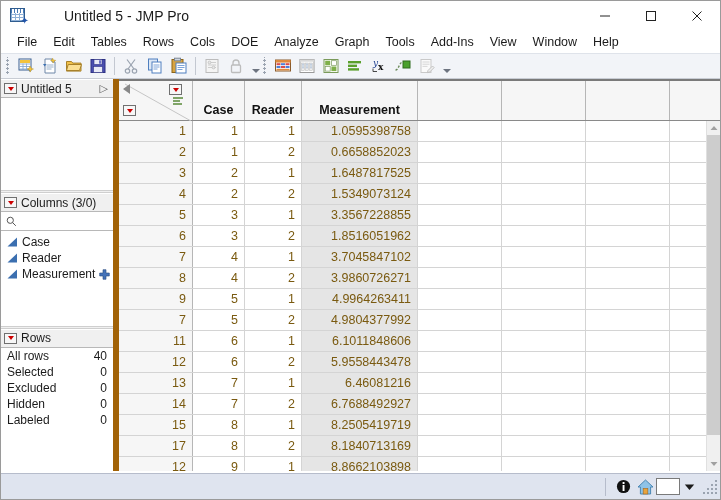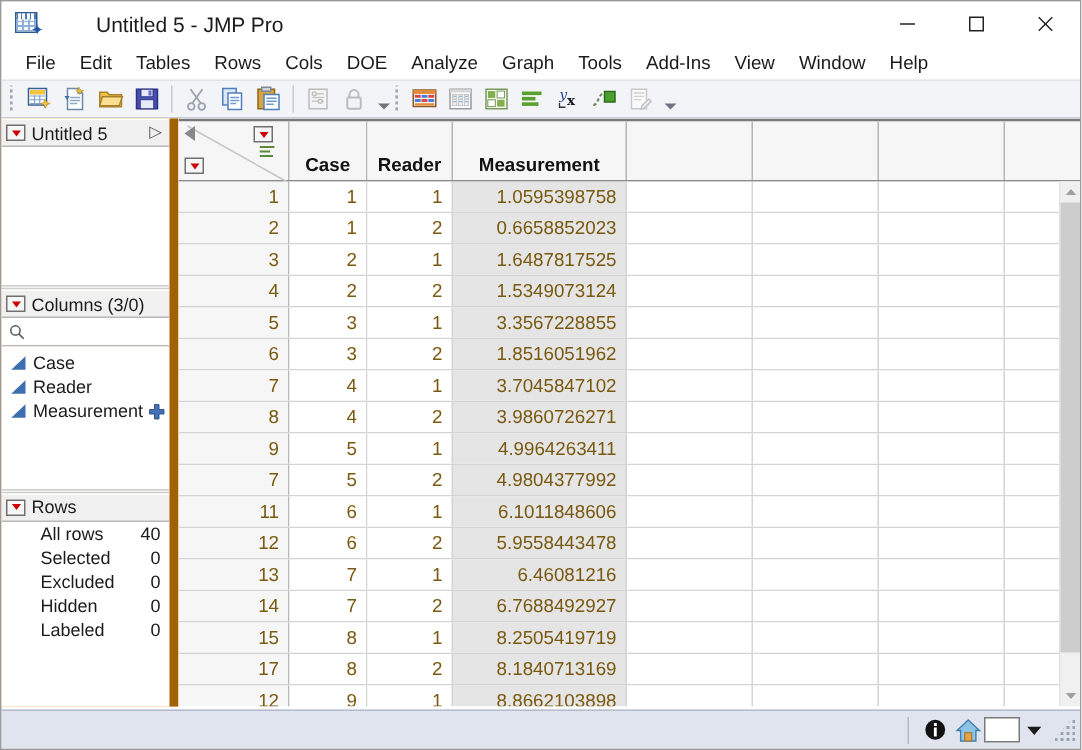--- a/index.html
+++ b/index.html
@@ -185,21 +185,21 @@
   }
   .cont-icon { width: 11px; height: 10px; margin-right: 4px; flex:0 0 auto; }
   .plus-icon { margin-left: 4px; flex:0 0 auto; }
   .cols-filler { flex: 1 1 auto; background: #ffffff; }
 
   .rowsbox { background: #ffffff; }
   .rowline {
     display: flex; justify-content: space-between;
     padding: 0 6px 0 6px;
     font-size: 12px; color: #1b1b1b;
-    height: 16px; line-height: 16px; margin-left: 20px;
+    height: 16px; line-height: 16px;
   }
   .leftfill { flex: 1 1 auto; background: #ffffff; }
 
   
   .gridarea {
     flex: 1 1 auto;
     position: relative;
     background: #ffffff;
     overflow: hidden;
     display: flex; flex-direction: column;

